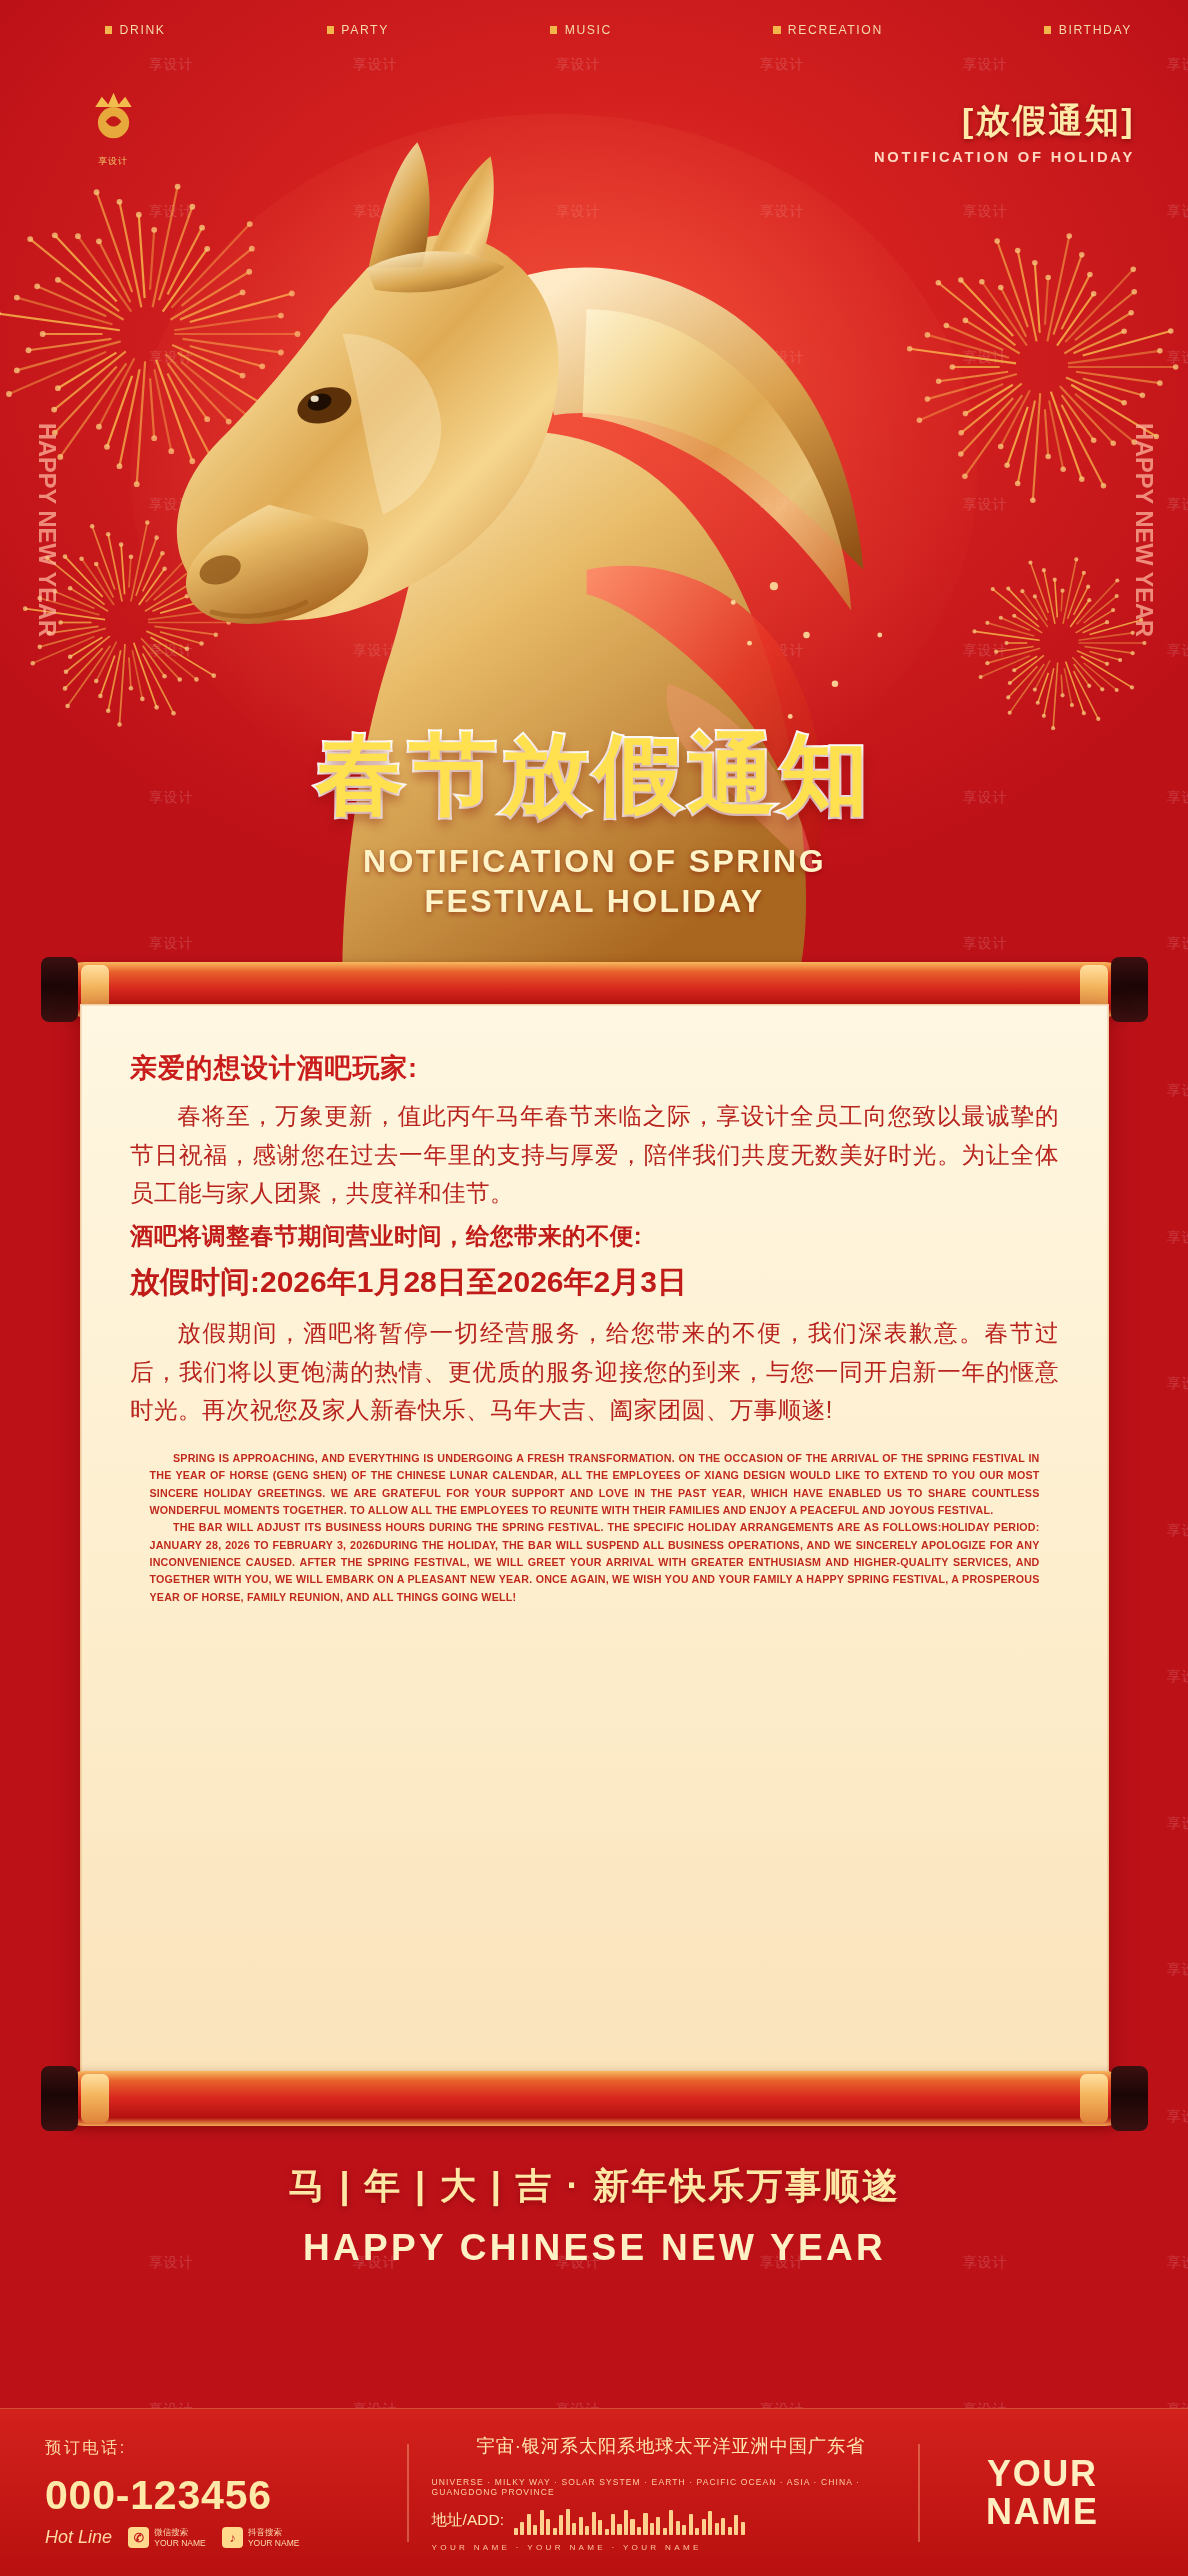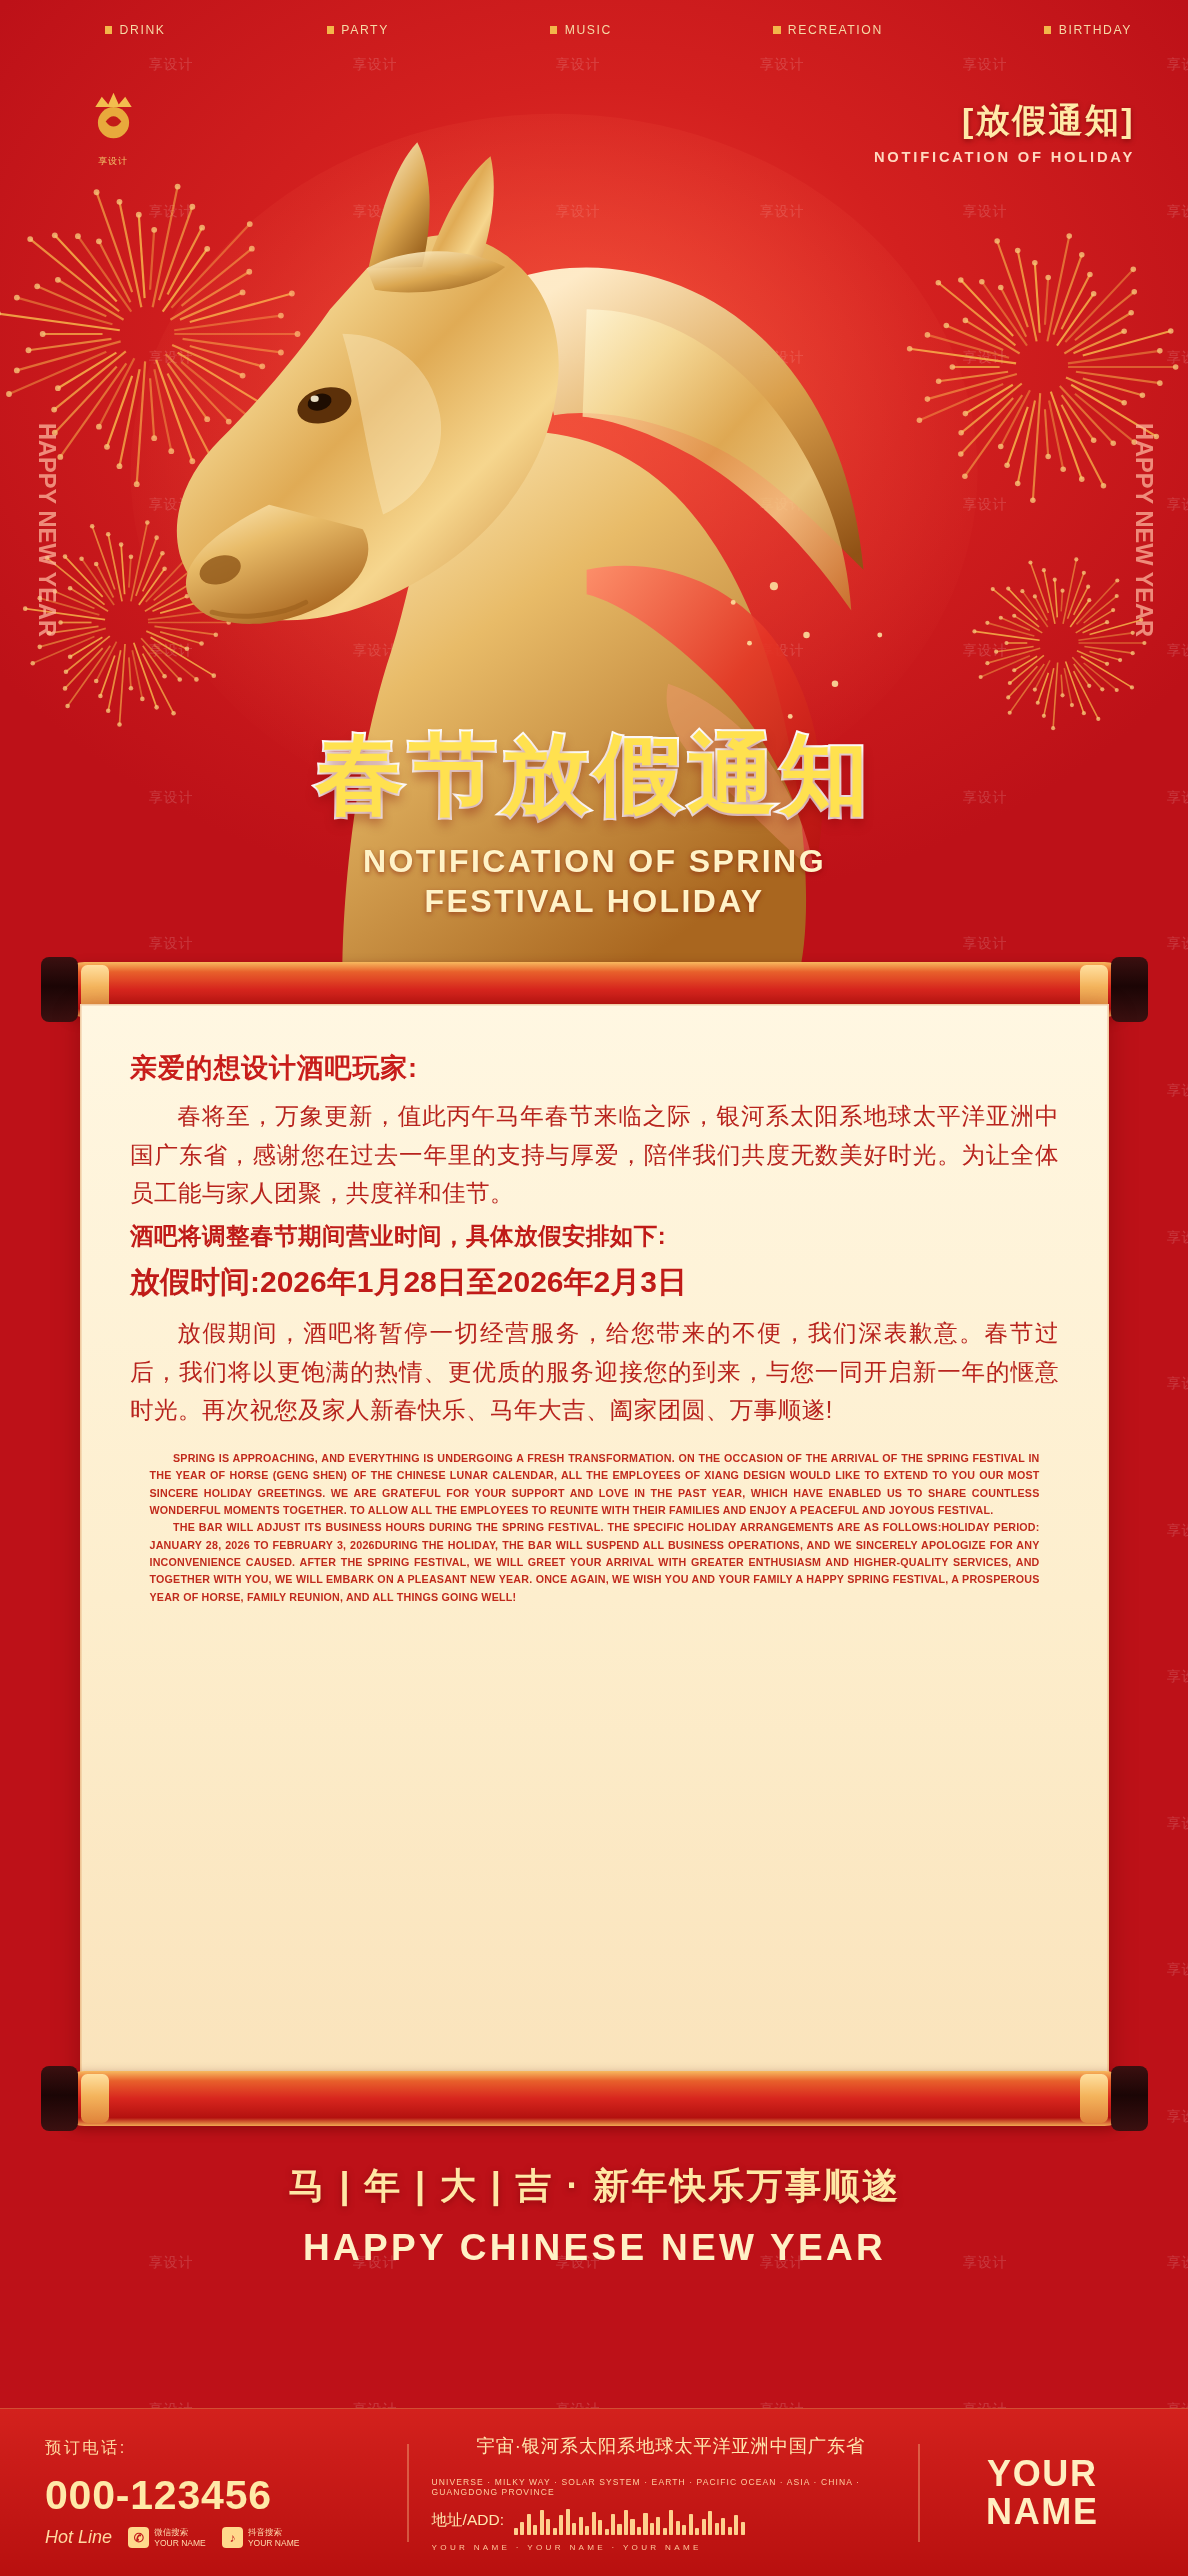--- a/index.html
+++ b/index.html
@@ -857,22 +857,22 @@
     <div class="rod top">
       <div class="cap l"></div>
       <div class="cap r"></div>
       <div class="knob l"></div>
       <div class="knob r"></div>
     </div>
 
     <div class="paper">
       <div class="paper-inner">
         <div class="greet">亲爱的想设计酒吧玩家:</div>
-        <div class="para">春将至，万象更新，值此丙午马年春节来临之际，银河系太阳系地球太平洋亚洲中国广东省，感谢您在过去一年里的支持与厚爱，陪伴我们共度无数美好时光。为让全体员工能与家人团聚，共度祥和佳节。</div>
-        <div class="subhead">酒吧将调整春节期间营业时间，具体放假安排如下:</div>
+        <div class="para">春将至，万象更新，值此丙午马年春节来临之际，享设计全员工向您致以最诚挚的节日祝福，感谢您在过去一年里的支持与厚爱，陪伴我们共度无数美好时光。为让全体员工能与家人团聚，共度祥和佳节。</div>
+        <div class="subhead">酒吧将调整春节期间营业时间，给您带来的不便:</div>
         <div class="bighead">放假时间:2026年1月28日至2026年2月3日</div>
         <div class="para">放假期间，酒吧将暂停一切经营服务，给您带来的不便，我们深表歉意。春节过后，我们将以更饱满的热情、更优质的服务迎接您的到来，与您一同开启新一年的惬意时光。再次祝您及家人新春快乐、马年大吉、阖家团圆、万事顺遂!</div>
         <div class="en-block">
           <p>SPRING IS APPROACHING, AND EVERYTHING IS UNDERGOING A FRESH TRANSFORMATION. ON THE OCCASION OF THE ARRIVAL OF THE SPRING FESTIVAL IN THE YEAR OF HORSE (GENG SHEN) OF THE CHINESE LUNAR CALENDAR, ALL THE EMPLOYEES OF XIANG DESIGN WOULD LIKE TO EXTEND TO YOU OUR MOST SINCERE HOLIDAY GREETINGS. WE ARE GRATEFUL FOR YOUR SUPPORT AND LOVE IN THE PAST YEAR, WHICH HAVE ENABLED US TO SHARE COUNTLESS WONDERFUL MOMENTS TOGETHER. TO ALLOW ALL THE EMPLOYEES TO REUNITE WITH THEIR FAMILIES AND ENJOY A PEACEFUL AND JOYOUS FESTIVAL.</p>
           <p>THE BAR WILL ADJUST ITS BUSINESS HOURS DURING THE SPRING FESTIVAL. THE SPECIFIC HOLIDAY ARRANGEMENTS ARE AS FOLLOWS:HOLIDAY PERIOD: JANUARY 28, 2026 TO FEBRUARY 3, 2026DURING THE HOLIDAY, THE BAR WILL SUSPEND ALL BUSINESS OPERATIONS, AND WE SINCERELY APOLOGIZE FOR ANY INCONVENIENCE CAUSED. AFTER THE SPRING FESTIVAL, WE WILL GREET YOUR ARRIVAL WITH GREATER ENTHUSIASM AND HIGHER-QUALITY SERVICES, AND TOGETHER WITH YOU, WE WILL EMBARK ON A PLEASANT NEW YEAR. ONCE AGAIN, WE WISH YOU AND YOUR FAMILY A HAPPY SPRING FESTIVAL, A PROSPEROUS YEAR OF HORSE, FAMILY REUNION, AND ALL THINGS GOING WELL!</p>
         </div>
       </div>
     </div>
 
     <div class="rod bottom">

